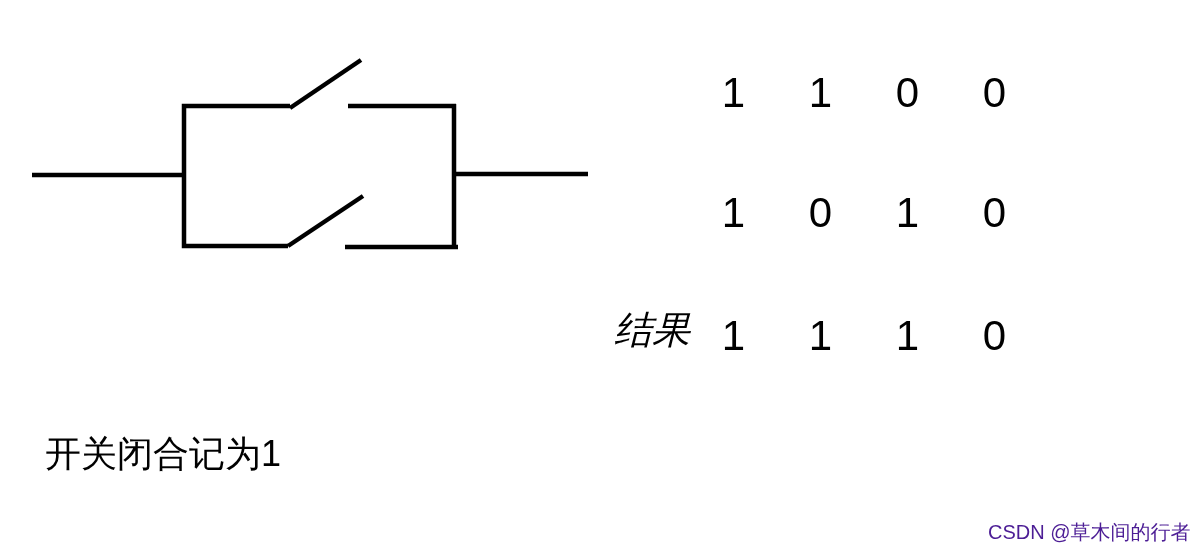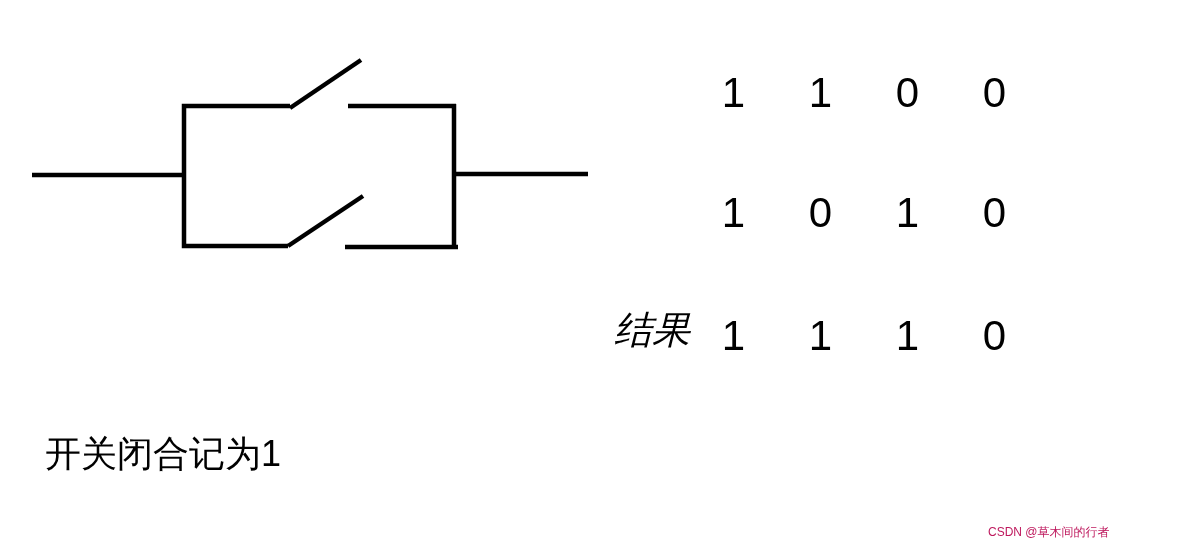--- a/index.html
+++ b/index.html
@@ -64,23 +64,23 @@
     line-height: 59px;
     color: #000000;
     white-space: pre;
   }
   .note-line { height: 59px; text-align: right; }
   
   #watermark {
     position: absolute;
     left: 988px;
     top: 519px;
-    font-size: 12px;
+    font-size: 20px;
     line-height: 27px;
-    color: #be185d;
+    color: #4c1d95;
   }
 </style>
 </head>
 <body>
 
 <div id="canvas">
 
   <svg id="circuit-svg" viewBox="0 0 620 300" aria-hidden="true">
     <path d="M32 175 H184"></path>
     <path d="M290 106 L184 106 L184 246 L288 246"></path>

